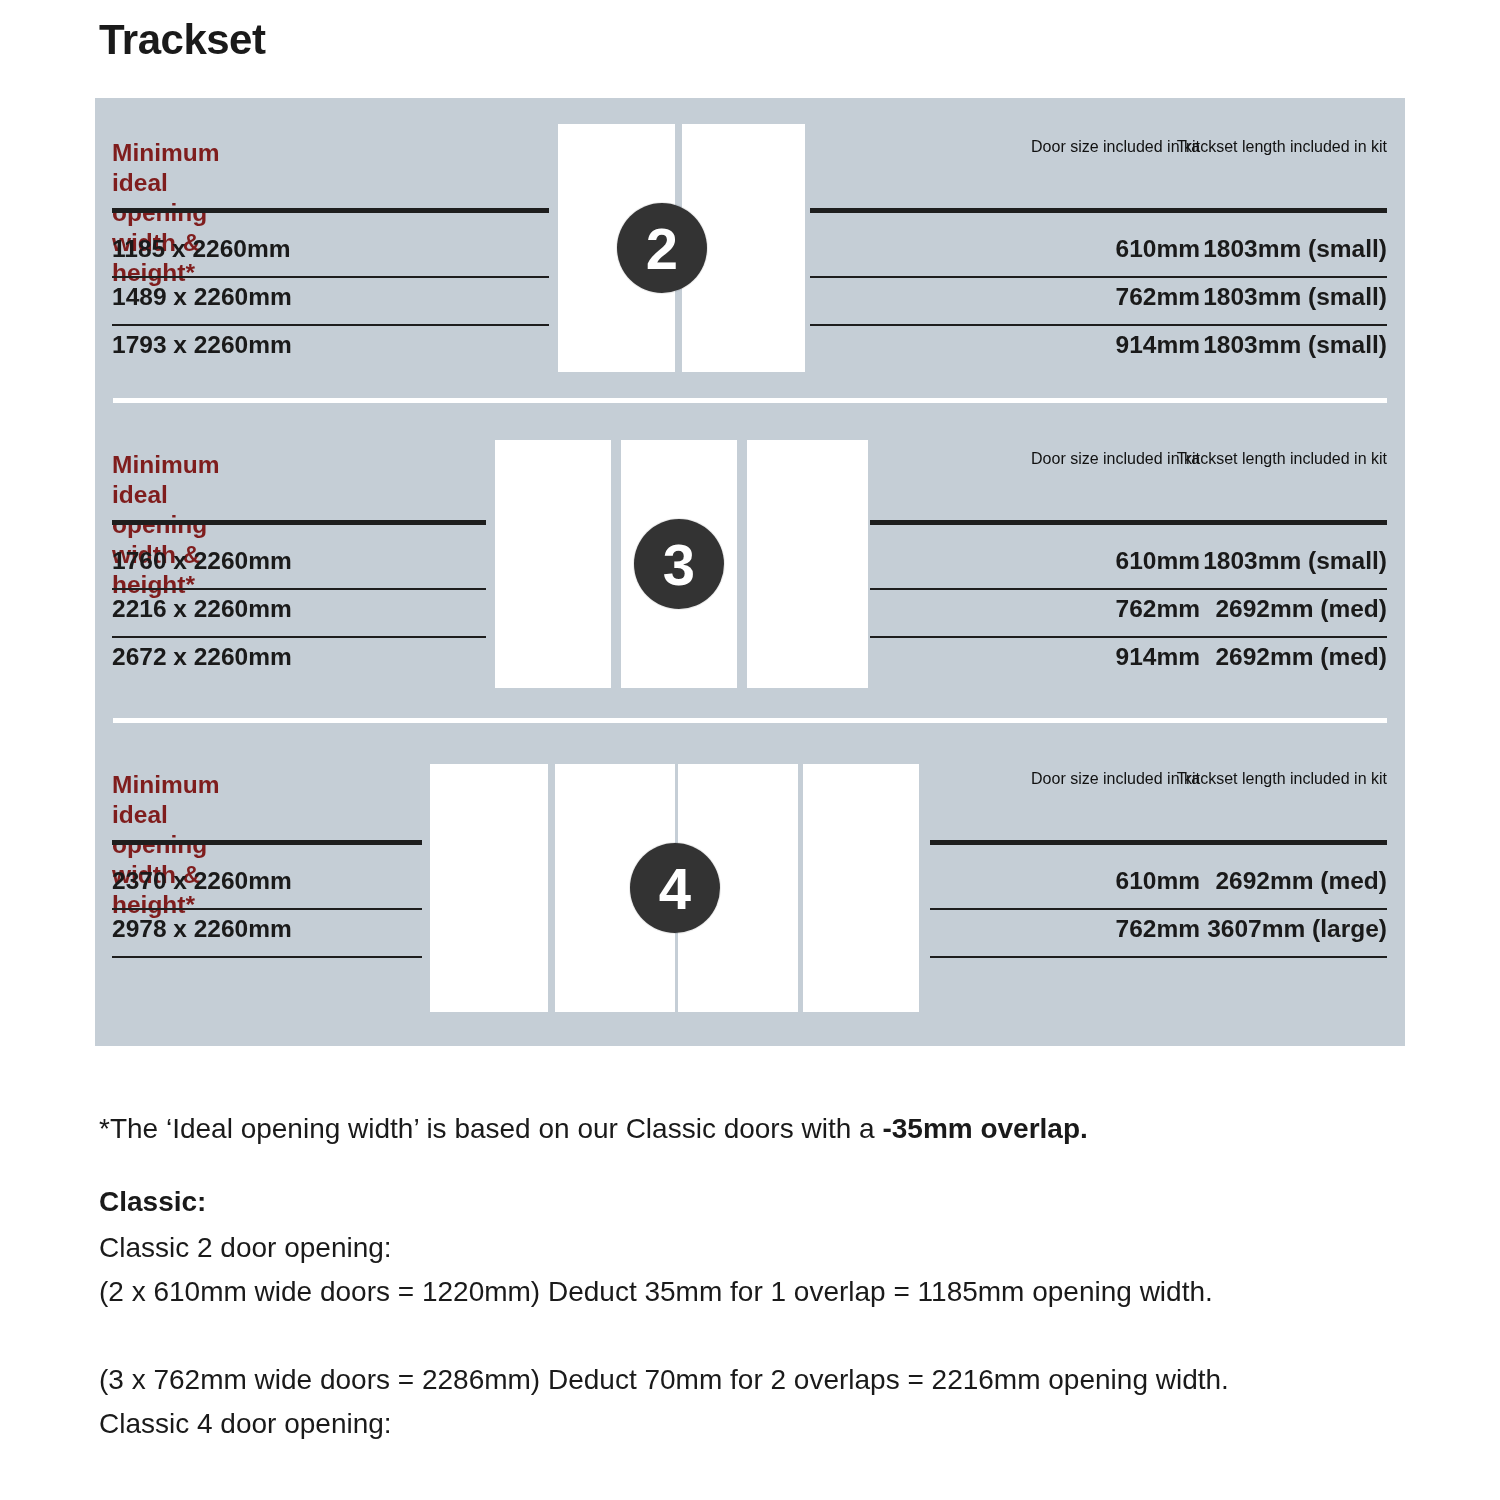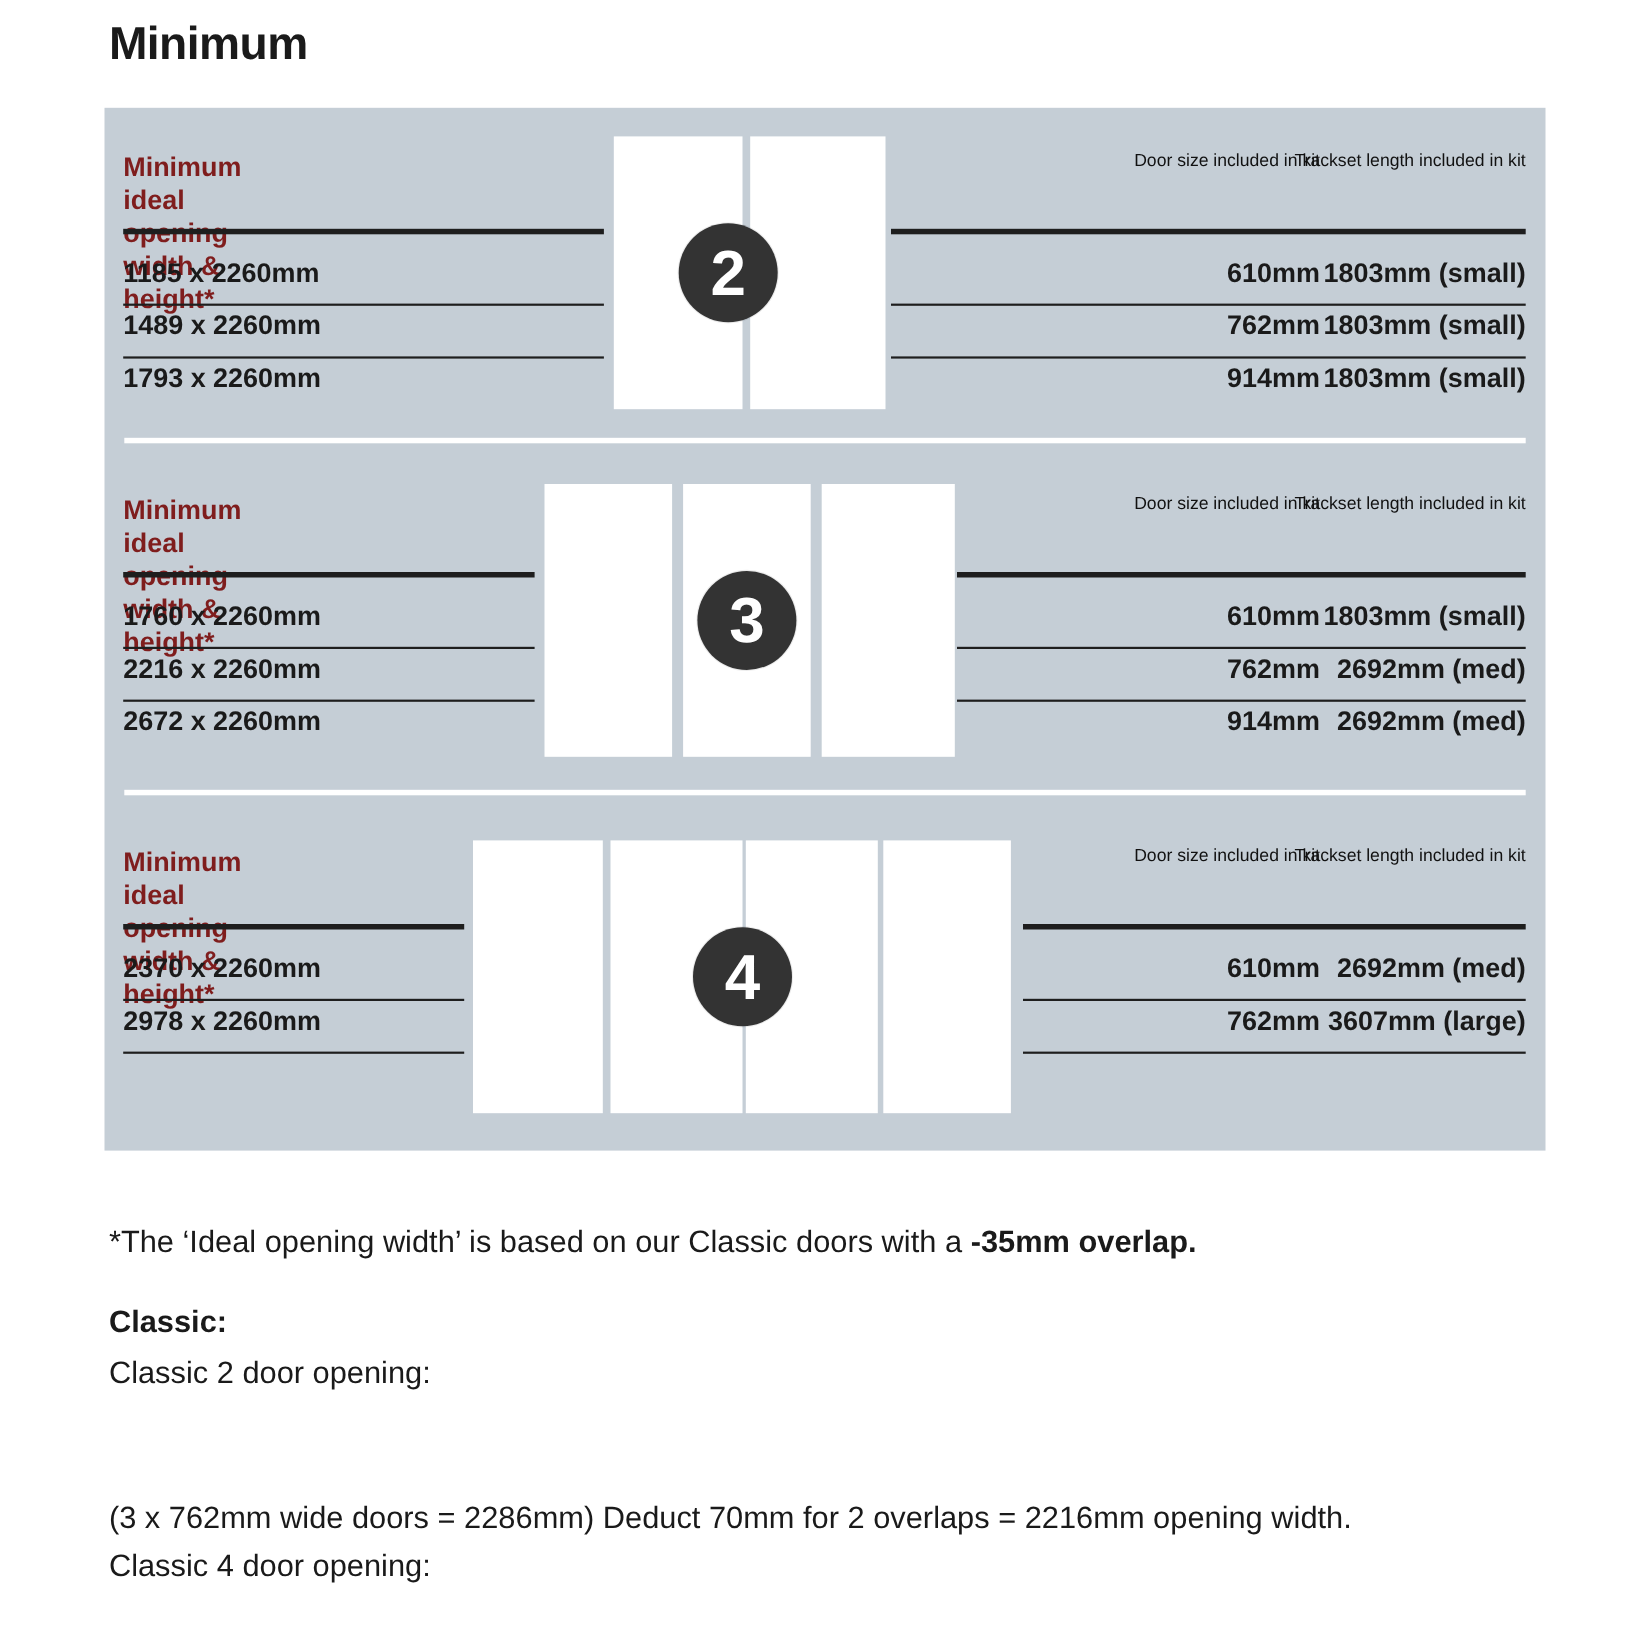--- a/index.html
+++ b/index.html
@@ -77,21 +77,21 @@
   .foot{position:absolute;left:99px;font-size:28px;color:#1a1a1a;white-space:nowrap;margin-top:28px;}
   .foot b{font-weight:700;}
   .foot.reg{font-weight:400;}
   .foot.bold{font-weight:700;}
 </style>
 </head>
 <body>
 
 <div class="page">
 
-  <div class="title">Minimum</div>
+  <div class="title">Trackset</div>
 
   <div class="panel">
 
     <div class="section sec1">
 
       <div class="doors" style="left:463px;top:26px;width:247px;height:248px;">
         <div class="door" style="left:0px;width:117px;"></div>
         <div class="door" style="left:124px;width:123px;"></div>
         <div class="badge" style="left:59px;top:79px;width:90px;height:90px;font-size:58px;">
           <span>2</span>
@@ -220,16 +220,17 @@
 
   </div>
 
   <div class="foot reg" style="top:1085px;">
     <span>*The ‘Ideal opening width’ is based on our Classic doors with a </span><b>-35mm overlap.</b>
   </div>
 
   <div class="foot bold" style="top:1158px;">Classic:</div>
 
   <div class="foot reg" style="top:1204px;">Classic 2 door opening:</div>
+  <div class="foot reg" style="top:1248px;">(2 x 610mm wide doors = 1220mm)  Deduct 35mm for 1 overlap = 1185mm opening width.</div>
   <div class="foot reg" style="top:1336px;">(3 x 762mm wide doors = 2286mm)  Deduct 70mm for 2 overlaps = 2216mm opening width.</div>
   <div class="foot reg" style="top:1380px;text-align:center;">Classic 4 door opening:</div>
 
 </div>
 
 </body></html>

